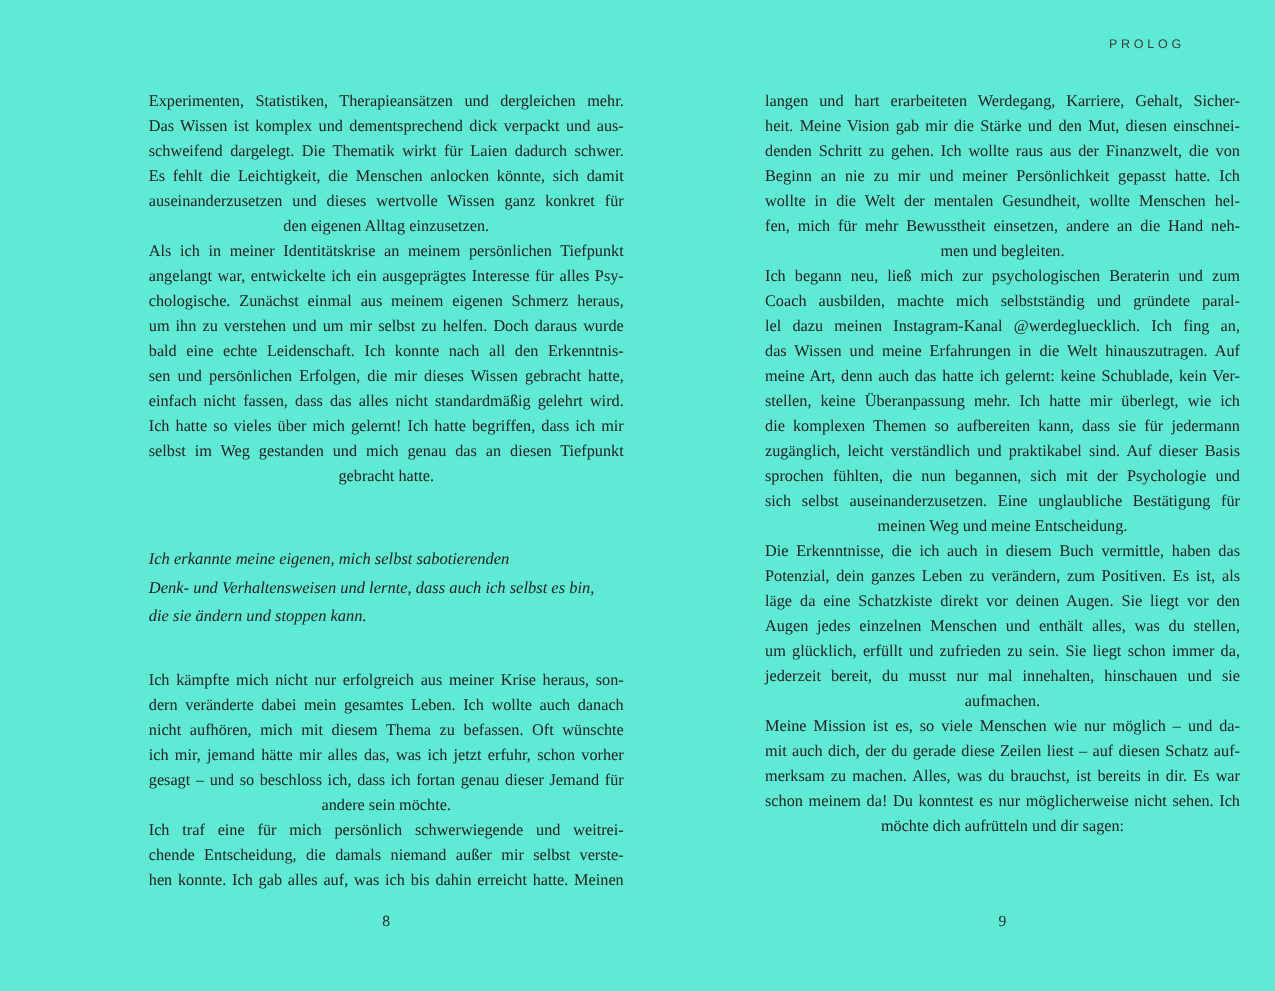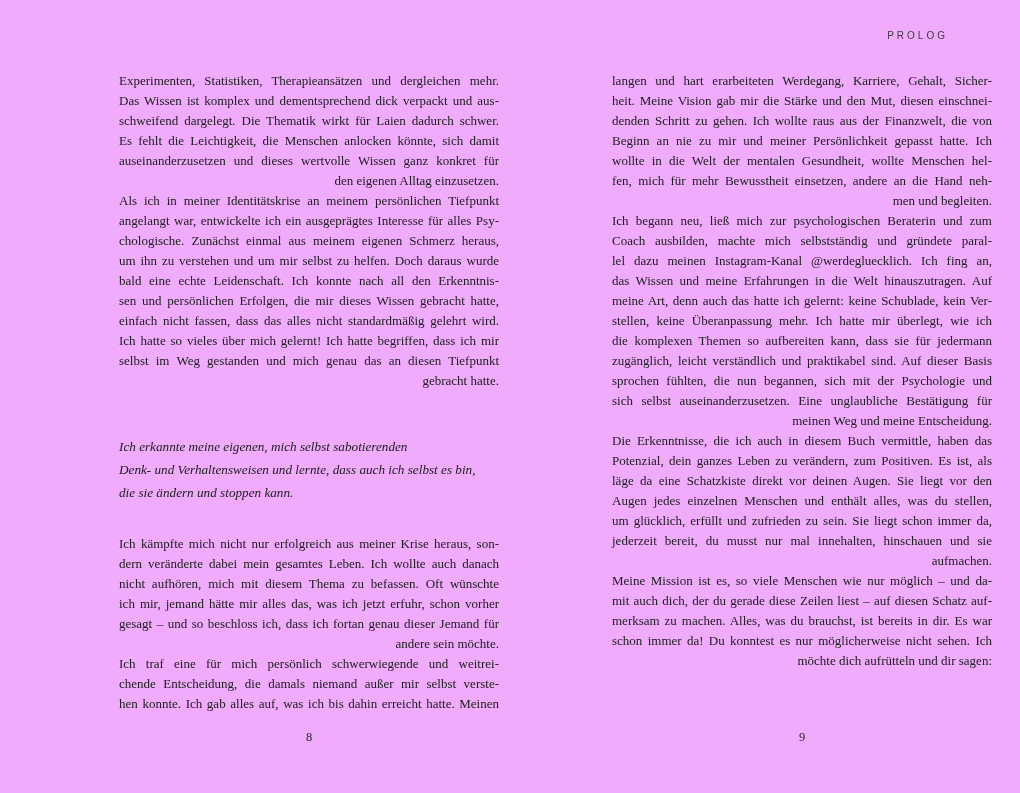--- a/index.html
+++ b/index.html
@@ -11,21 +11,21 @@
     width: 1020px;
     height: 793px;
     position: relative;
     font-family: "Liberation Serif", "DejaVu Serif", serif;
     color: #202020;
     overflow: hidden;
   }
   .spread {
     position: absolute;
     inset: 0;
-    background: #f0abfc;
+    background: #5eead4;
   }
   .running-header {
     position: absolute;
     top: 30px;
     right: 72px;
     font-family: "Liberation Sans", sans-serif;
     font-size: 10px;
     letter-spacing: 3px;
     color: #3d3d3d;
     text-transform: uppercase;
@@ -50,21 +50,21 @@
   .line {
     height: 20px;
     white-space: normal;
   }
   .line.just {
     text-align: justify;
     text-align-last: justify;
     -moz-text-align-last: justify;
   }
   .block.body .line:not(.just) {
-    text-align: right;
+    text-align: center;
   }
   .block.quote {
     margin: 44px 0 30px 0;
     font-style: italic;
     text-align: center;
     font-size: 13.2px;
   }
   .block.quote .line {
     height: 23px;
     line-height: 23px;
@@ -161,20 +161,20 @@
           <div class="line just">läge da eine Schatzkiste direkt vor deinen Augen. Sie liegt vor den</div>
           <div class="line just">Augen jedes einzelnen Menschen und enthält alles, was du stellen,</div>
           <div class="line just">um glücklich, erfüllt und zufrieden zu sein. Sie liegt schon immer da,</div>
           <div class="line just">jederzeit bereit, du musst nur mal innehalten, hinschauen und sie</div>
           <div class="line">aufmachen.</div>
         </div>
         <div class="block body">
           <div class="line just">Meine Mission ist es, so viele Menschen wie nur möglich – und da-</div>
           <div class="line just">mit auch dich, der du gerade diese Zeilen liest – auf diesen Schatz auf-</div>
           <div class="line just">merksam zu machen. Alles, was du brauchst, ist bereits in dir. Es war</div>
-          <div class="line just">schon immer da! Du konntest es nur möglicherweise nicht sehen. Ich</div>
+          <div class="line just">schon meinem da! Du konntest es nur möglicherweise nicht sehen. Ich</div>
           <div class="line">möchte dich aufrütteln und dir sagen:</div>
         </div>
       </div>
     <div class="page-number">9</div>
   </div>
 
 </div>
 
 </body></html>

